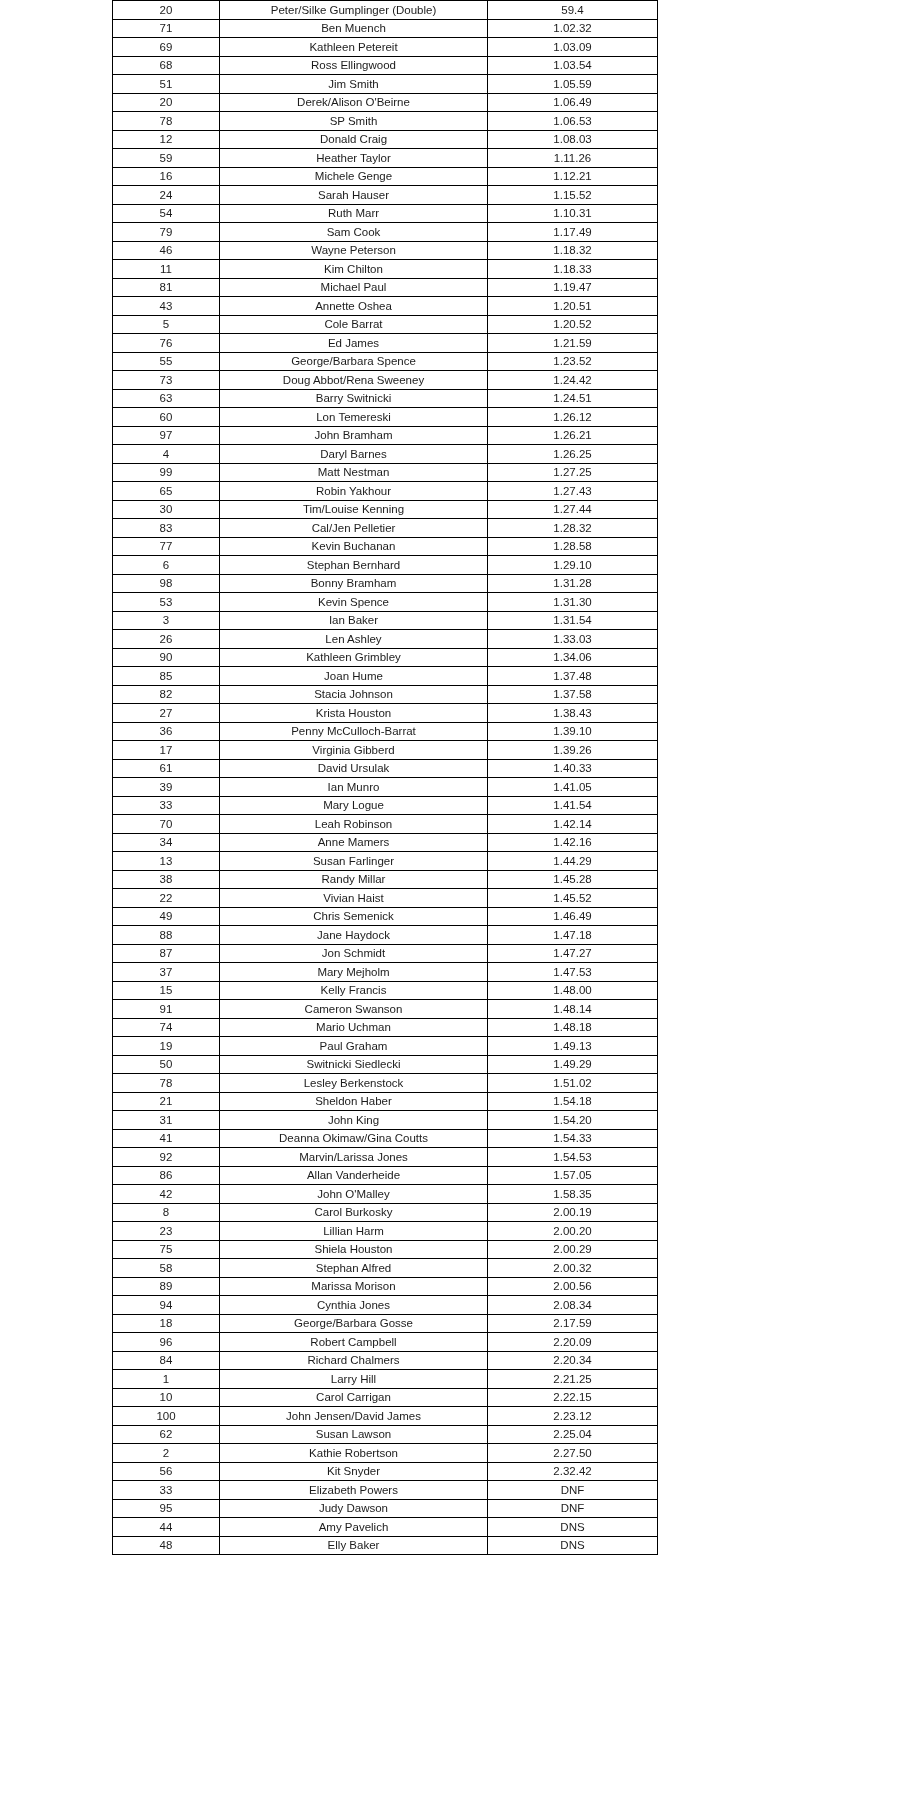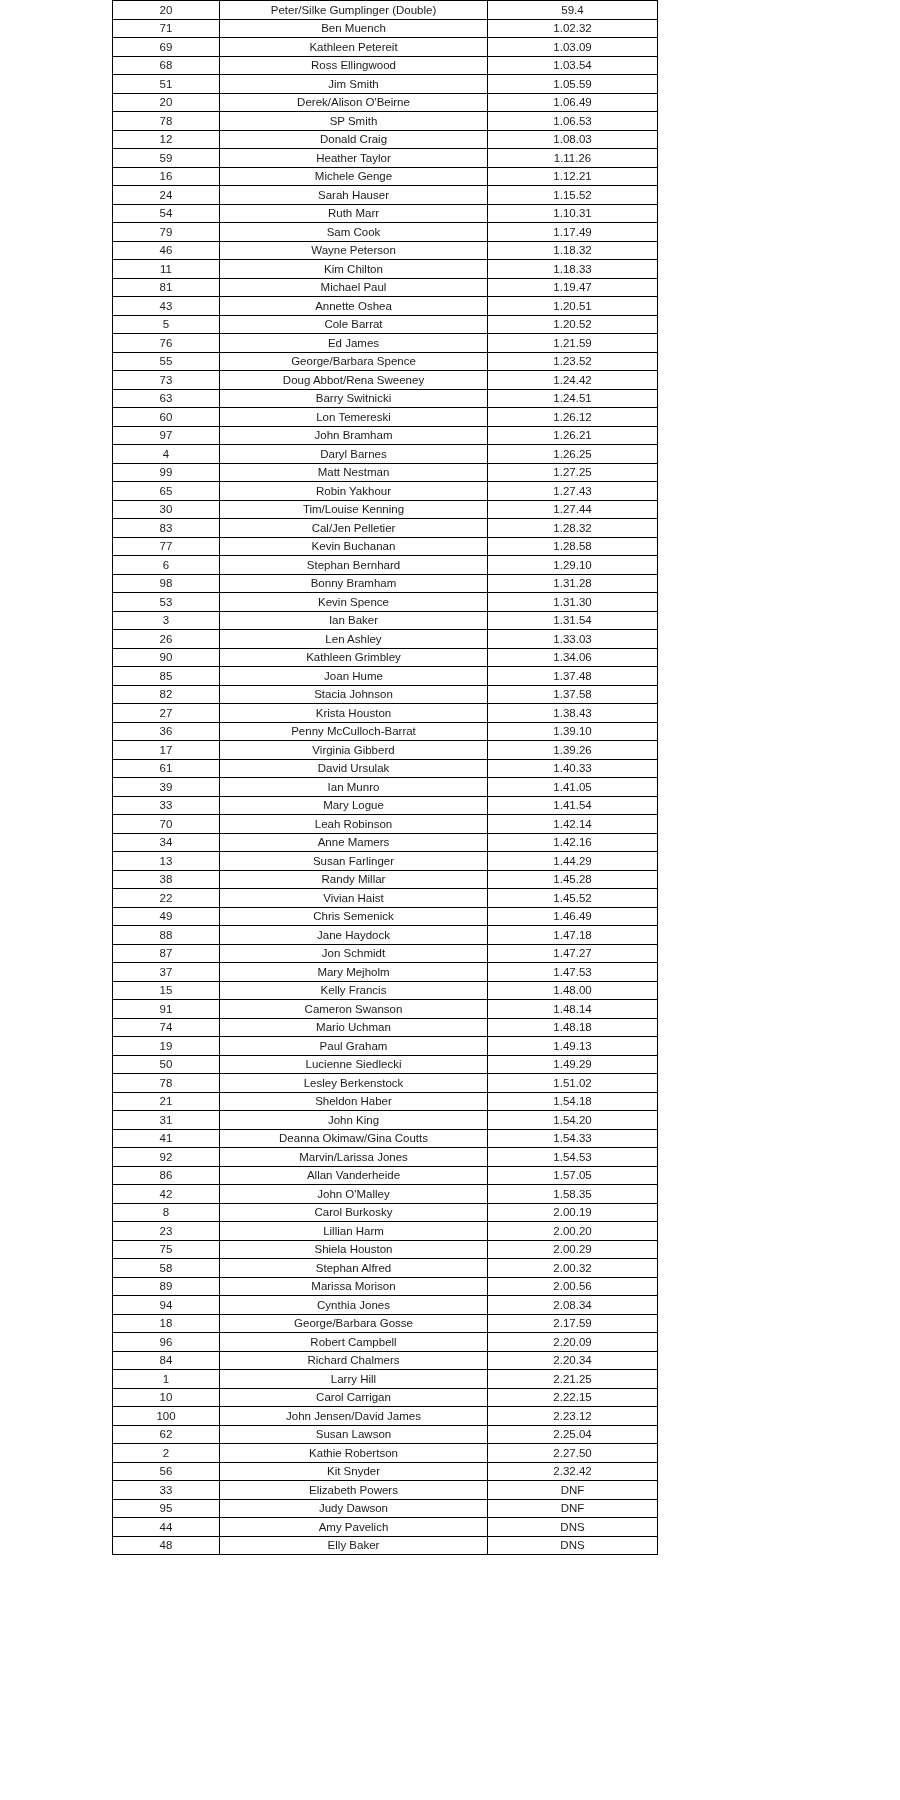--- a/index.html
+++ b/index.html
@@ -334,21 +334,21 @@
           <td class="name">Mario Uchman</td>
           <td class="time">1.48.18</td>
         </tr>
         <tr>
           <td class="bib">19</td>
           <td class="name">Paul Graham</td>
           <td class="time">1.49.13</td>
         </tr>
         <tr>
           <td class="bib">50</td>
-          <td class="name">Lucienne Siedlecki</td>
+          <td class="name">Switnicki Siedlecki</td>
           <td class="time">1.49.29</td>
         </tr>
         <tr>
           <td class="bib">78</td>
           <td class="name">Lesley Berkenstock</td>
           <td class="time">1.51.02</td>
         </tr>
         <tr>
           <td class="bib">21</td>
           <td class="name">Sheldon Haber</td>

